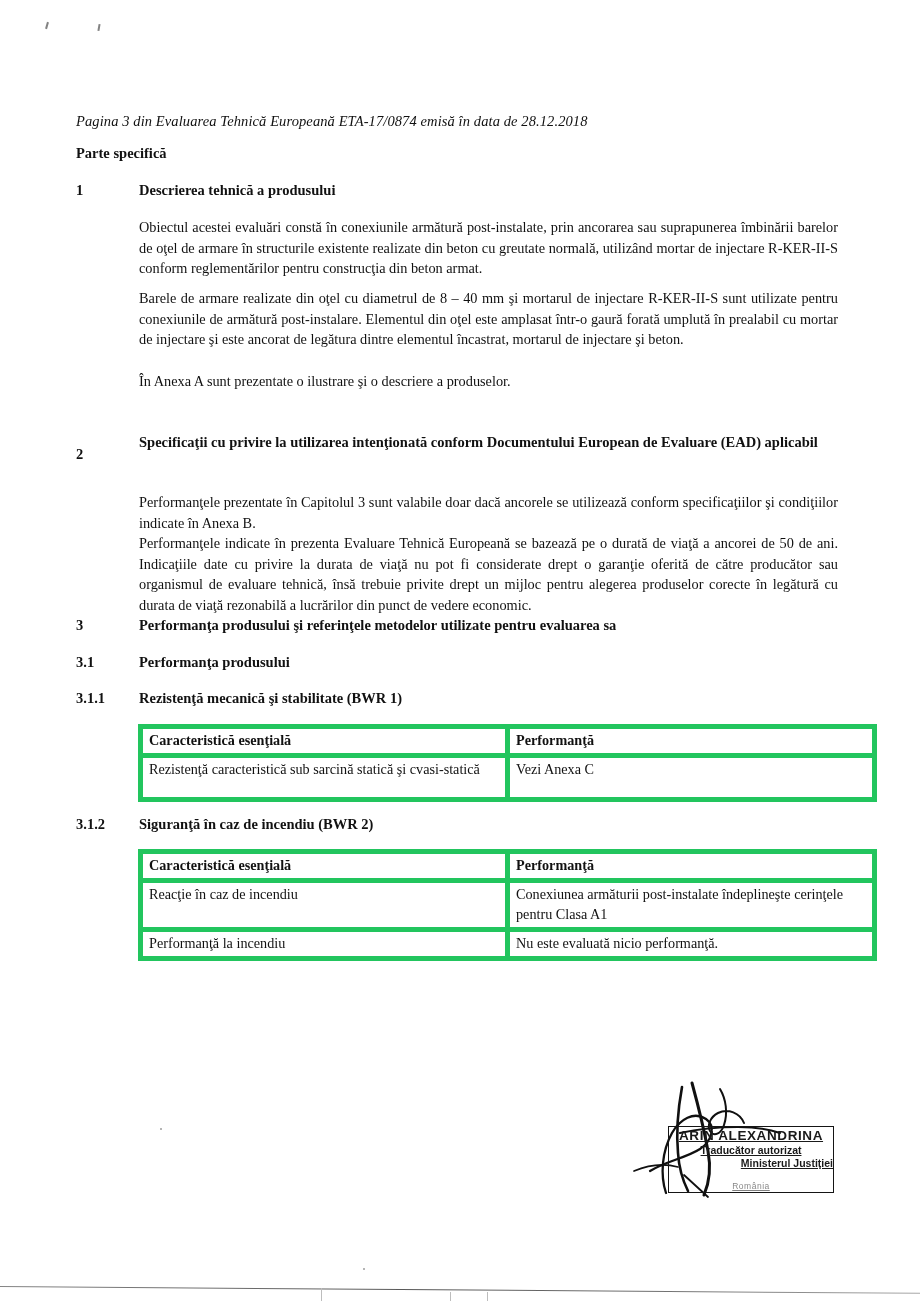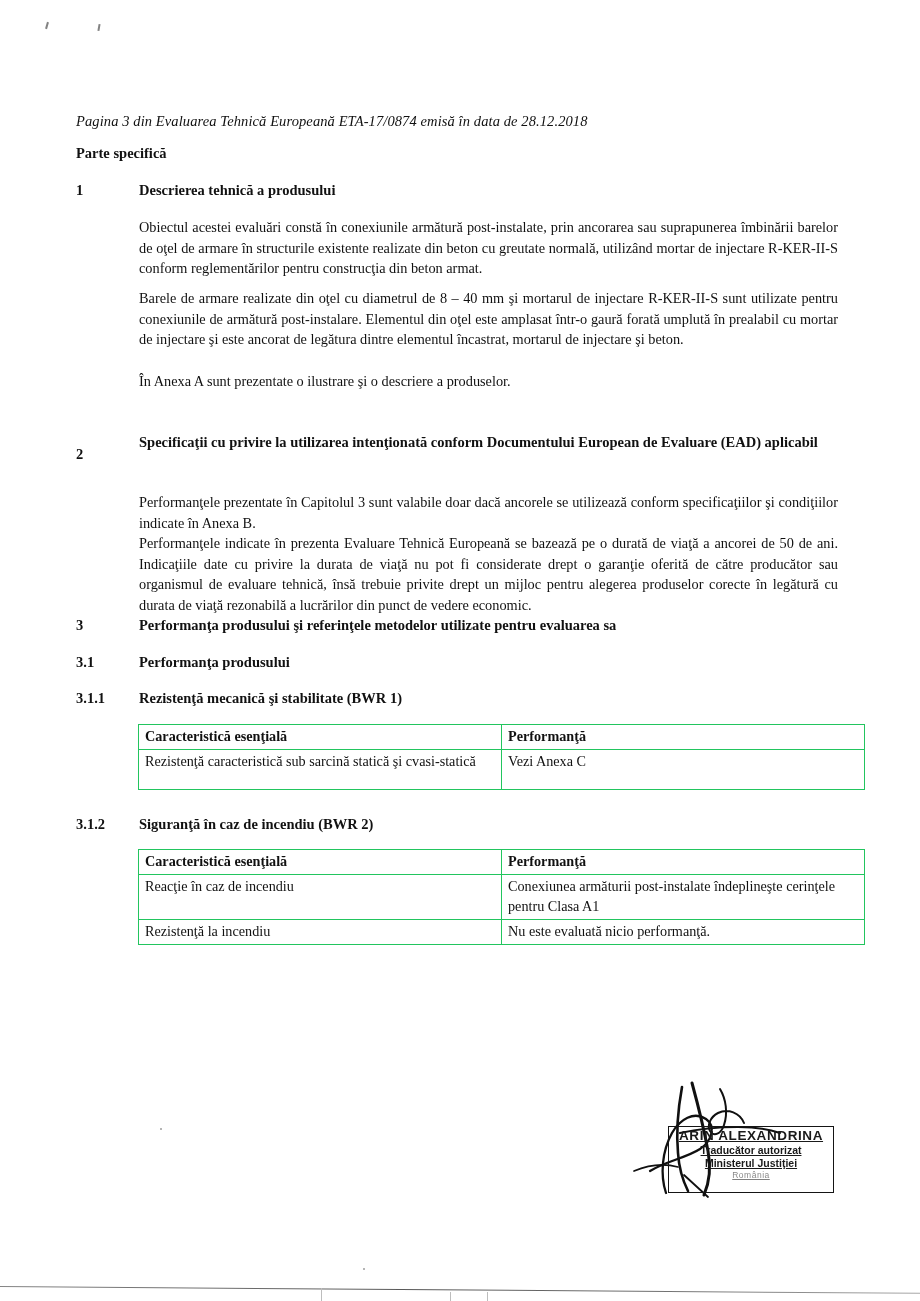--- a/index.html
+++ b/index.html
@@ -99,21 +99,21 @@
 
   
   table.spec {
     position: absolute;
     border-collapse: collapse;
     width: 700px;
     font-size: 14.2px;
     table-layout: fixed;
   }
   table.spec td, table.spec th {
-    border: 1px solid #22c55e;
+    border: 5px solid #22c55e;
     padding: 2px 6px 3px 6px;
     vertical-align: top;
     text-align: left;
     font-weight: normal;
     line-height: 1.36;
   }
   table.spec th {
     font-weight: bold;
   }
   table.spec .c1 { width: 350px; }
@@ -143,22 +143,22 @@
     text-decoration: underline;
   }
   .stamp-l1 {
     font-size: 13.5px;
     font-weight: bold;
     letter-spacing: .6px;
     margin-top: 1px;
     white-space: nowrap;
   }
   .stamp-l2 { font-size: 10.5px; font-weight: 600; margin-top: 1px; }
-  .stamp-l3 { font-size: 10.5px; font-weight: 600; margin-top: 1px; }
-  .stamp-l4 { font-size: 8.5px; opacity: .55; margin-top: 1px; letter-spacing: .5px; }
+  .stamp-l3 { font-size: 10.5px; font-weight: 600; margin-top: 1px; text-align: right; }
+  .stamp-l4 { font-size: 8.5px; opacity: .55; margin-top: 12px; letter-spacing: .5px; }
   .sig { position: absolute; left: 0; top: 0; pointer-events: none; }
 </style>
 </head>
 <body>
 
 <div class="page">
 
   <div class="speck a"></div>
   <div class="speck b"></div>
   <div class="speck c"></div>
@@ -213,21 +213,21 @@
         <th class="c1">Caracteristică esenţială</th>
         <th class="c2">Performanţă</th>
       </tr>
     </thead>
     <tbody>
       <tr>
         <td class="c1" style="height:34px;">Reacţie în caz de incendiu</td>
         <td class="c2 just">Conexiunea armăturii post-instalate îndeplineşte cerinţele pentru Clasa A1</td>
       </tr>
       <tr>
-        <td class="c1">Rezistenţă la incendiu</td>
+        <td class="c1">Performanţă la incendiu</td>
         <td class="c2">Nu este evaluată nicio performanţă.</td>
       </tr>
     </tbody>
   </table>
 
   <div class="stamp-wrap">
     <svg class="sig" width="230" height="125" viewBox="0 0 230 125">
       <g fill="none" stroke="#101010" stroke-linecap="round" stroke-linejoin="round">
         <path d="M62 12 C58 34, 56 56, 58 78 C59 94, 63 106, 68 116" stroke-width="2.6"></path>
         <path d="M46 118 C40 100, 42 76, 52 58 C60 44, 74 36, 86 44 C96 51, 92 66, 80 74 C66 83, 46 86, 30 96" stroke-width="2.3"></path>

